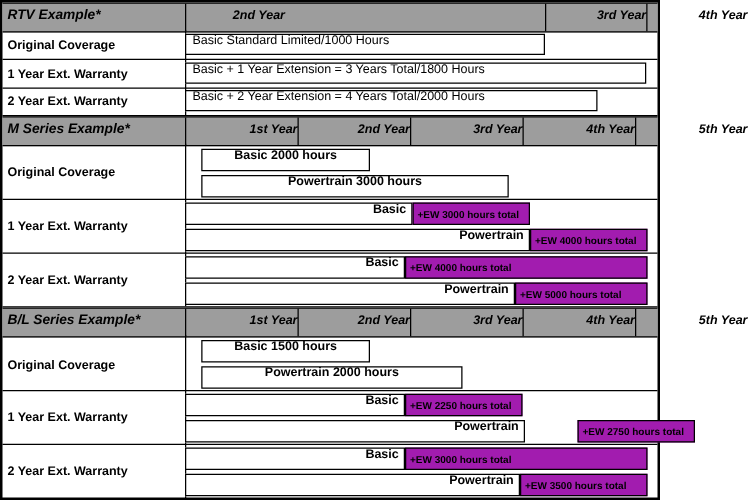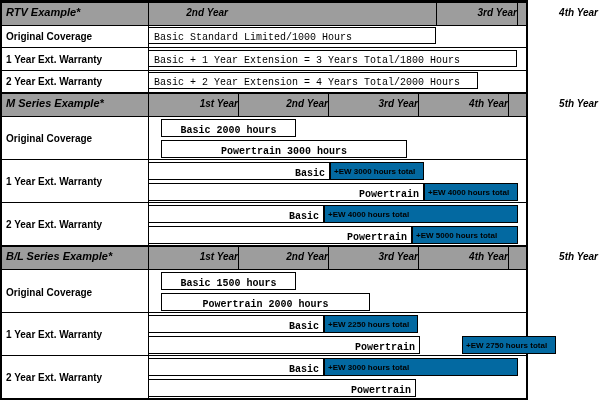--- a/index.html
+++ b/index.html
@@ -47,33 +47,32 @@
     position:absolute;width:1px;background:#000;
   }
   
   .bar{
     position:absolute;
     border:1px solid #000;
     box-sizing:border-box;
     background:#ffffff;
     font-size:10px;
     line-height:1;
-    display:flex;align-items:flex-end;
+    display:flex;align-items:flex-start;
     white-space:nowrap;
-    font-family:Liberation Mono, monospace;
   }
   .bar .lbl{
     font-weight:bold;
     font-size:10px;
   }
   .bar.center{justify-content:center;}
   .bar.right-lbl{justify-content:flex-end;padding-right:4px;}
   .ewbox{
     position:absolute;
-    background:#0369a1;
+    background:#a21caf;
     border:1px solid #000;
     box-sizing:border-box;
     font-size:8px;font-weight:bold;
     display:flex;align-items:center;padding-left:3px;
     white-space:nowrap;
   }
 </style>
 </head>
 <body>
 
@@ -212,14 +211,17 @@
   <div class="bar right-lbl" style="left:146px;top:356px;width:176px;height:18px;">
     <span class="lbl">Basic</span>
   </div>
   <div class="ewbox" style="left:322px;top:356px;width:194px;height:18px;">
     <span>+EW 3000 hours total</span>
   </div>
 
   <div class="bar right-lbl" style="left:146px;top:377px;width:268px;height:18px;">
     <span class="lbl">Powertrain</span>
   </div>
+  <div class="ewbox" style="left:414px;top:377px;width:102px;height:18px;">
+    <span>+EW 3500 hours total</span>
+  </div>
 
 </div>
 
 </body></html>

